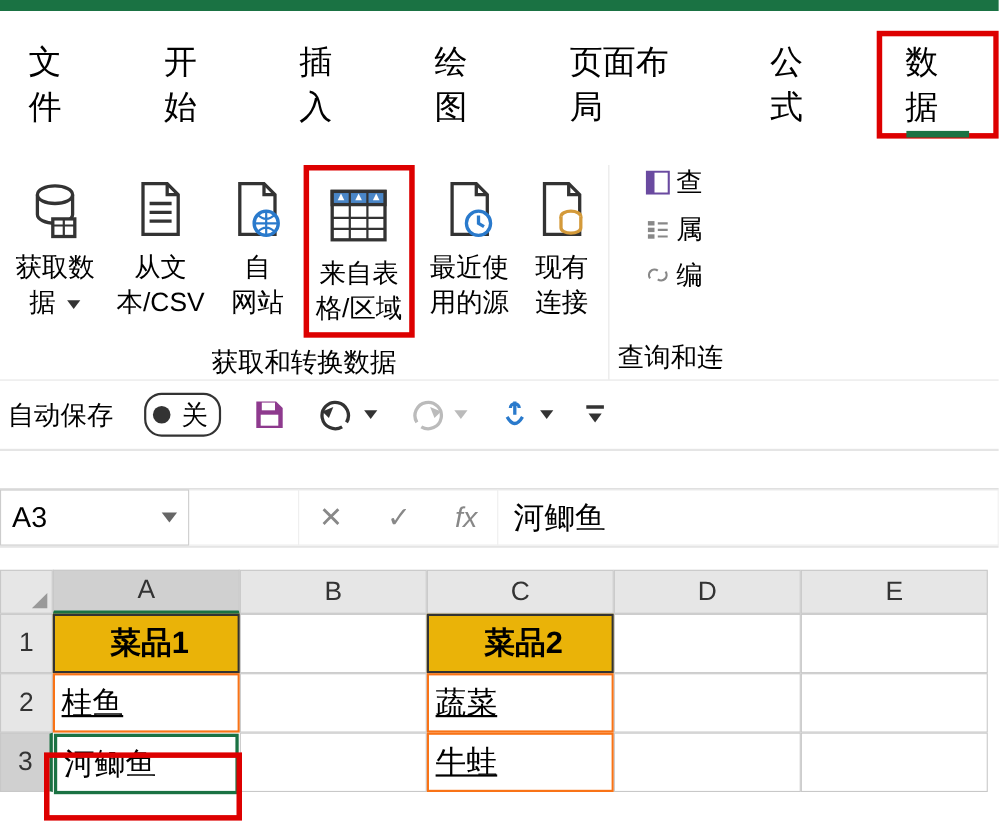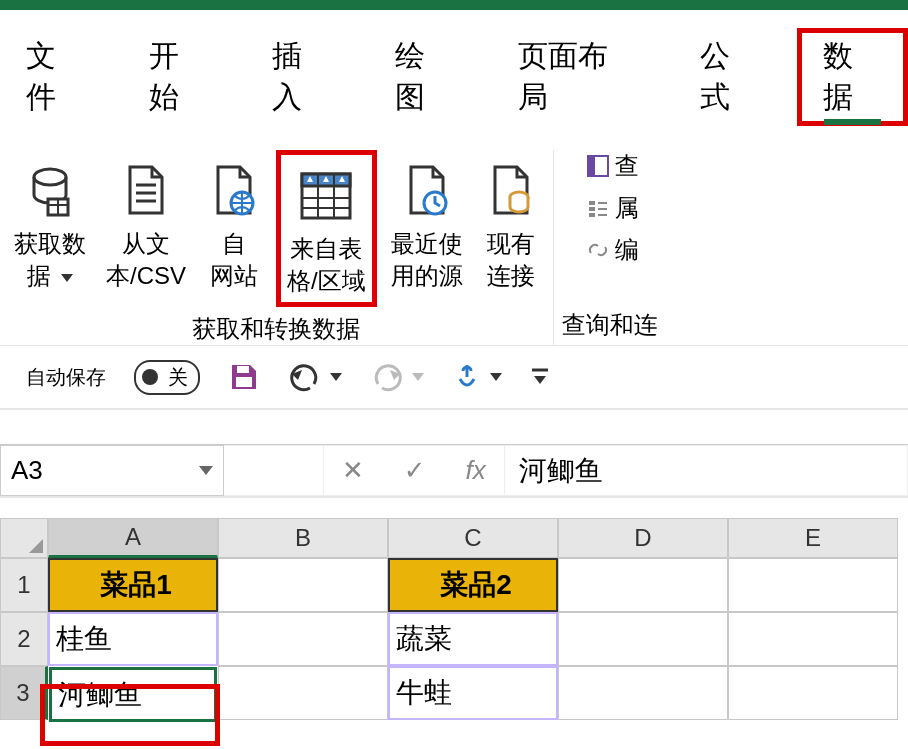--- a/index.html
+++ b/index.html
@@ -104,23 +104,23 @@
   gap: 10px;
   padding-left: 6px;
   font-size: 24px;
 }
 .side-item { display: flex; align-items: center; gap: 6px; }
 .qat {
   display: flex;
   align-items: center;
   height: 64px;
   border-bottom: 2px solid #e5e5e5;
-  padding: 0 26px;
+  padding: 0 7px;
   gap: 28px;
-  font-size: 20px;
+  font-size: 24px;
   text-align: center;
 }
 .autosave-pill {
   display: inline-flex;
   align-items: center;
   border: 2px solid #333;
   border-radius: 16px;
   padding: 2px 10px 2px 6px;
   gap: 10px;
 }
@@ -137,21 +137,21 @@
 }
 .spacer { height: 34px; }
 .formula-row {
   display: flex;
   align-items: stretch;
   height: 54px;
   border-top: 1px solid #ccc;
   border-bottom: 2px solid #e5e5e5;
 }
 .name-box {
-  width: 224px;
+  width: 172px;
   border: 1px solid #ccc;
   display: flex;
   align-items: center;
   justify-content: space-between;
   padding: 0 10px;
   font-size: 26px;
 }
 .name-box .dd {
   width: 0; height: 0;
   border-left: 7px solid transparent;
@@ -223,21 +223,22 @@
   padding-left: 6px;
   font-size: 28px;
 }
 .cell.header-cell {
   background: #eab308;
   justify-content: center;
   font-weight: bold;
   border: 2px solid #333;
 }
 .cell.data-cell {
-  border: 2px solid #c4b5fd;
+  border: 2px solid #f97316;
+  text-decoration: underline;
 }
 .cell.sel-wrap {
   position: relative;
   border: none;
   padding: 0;
 }
 .sel-inner {
   position: absolute;
   inset: 1px 1px -2px 1px;
   border: 3px solid #1a7243;

